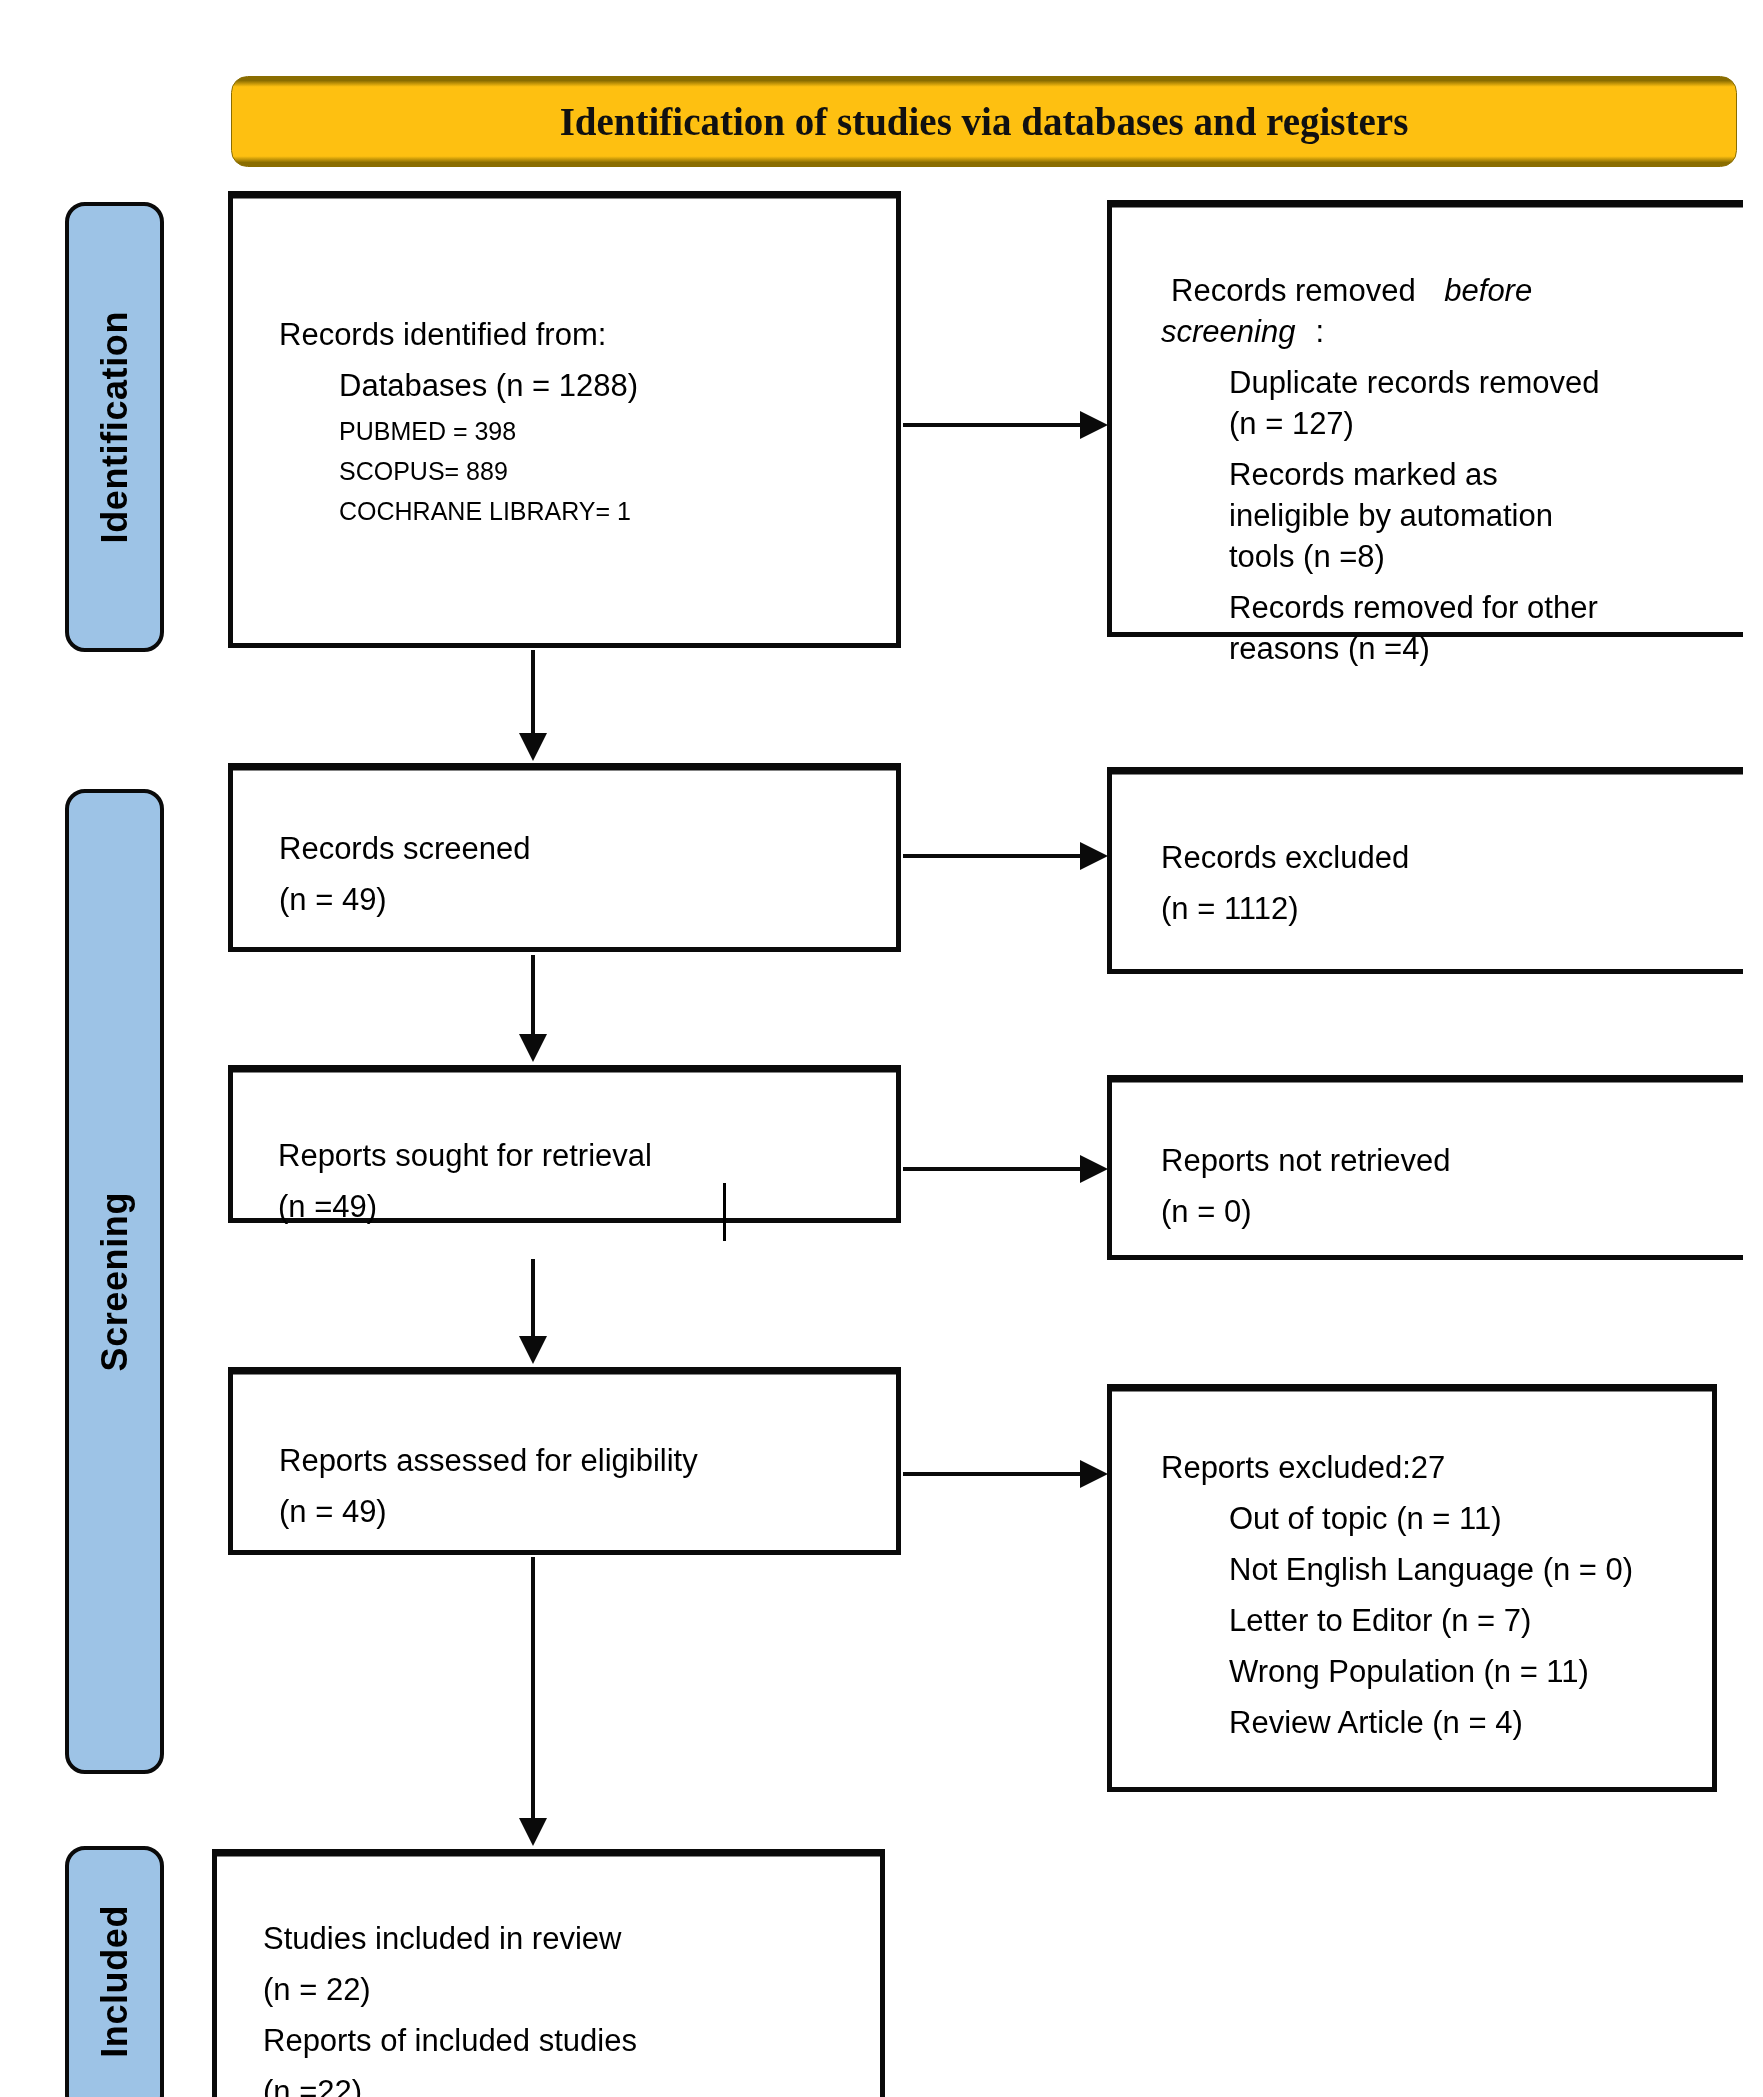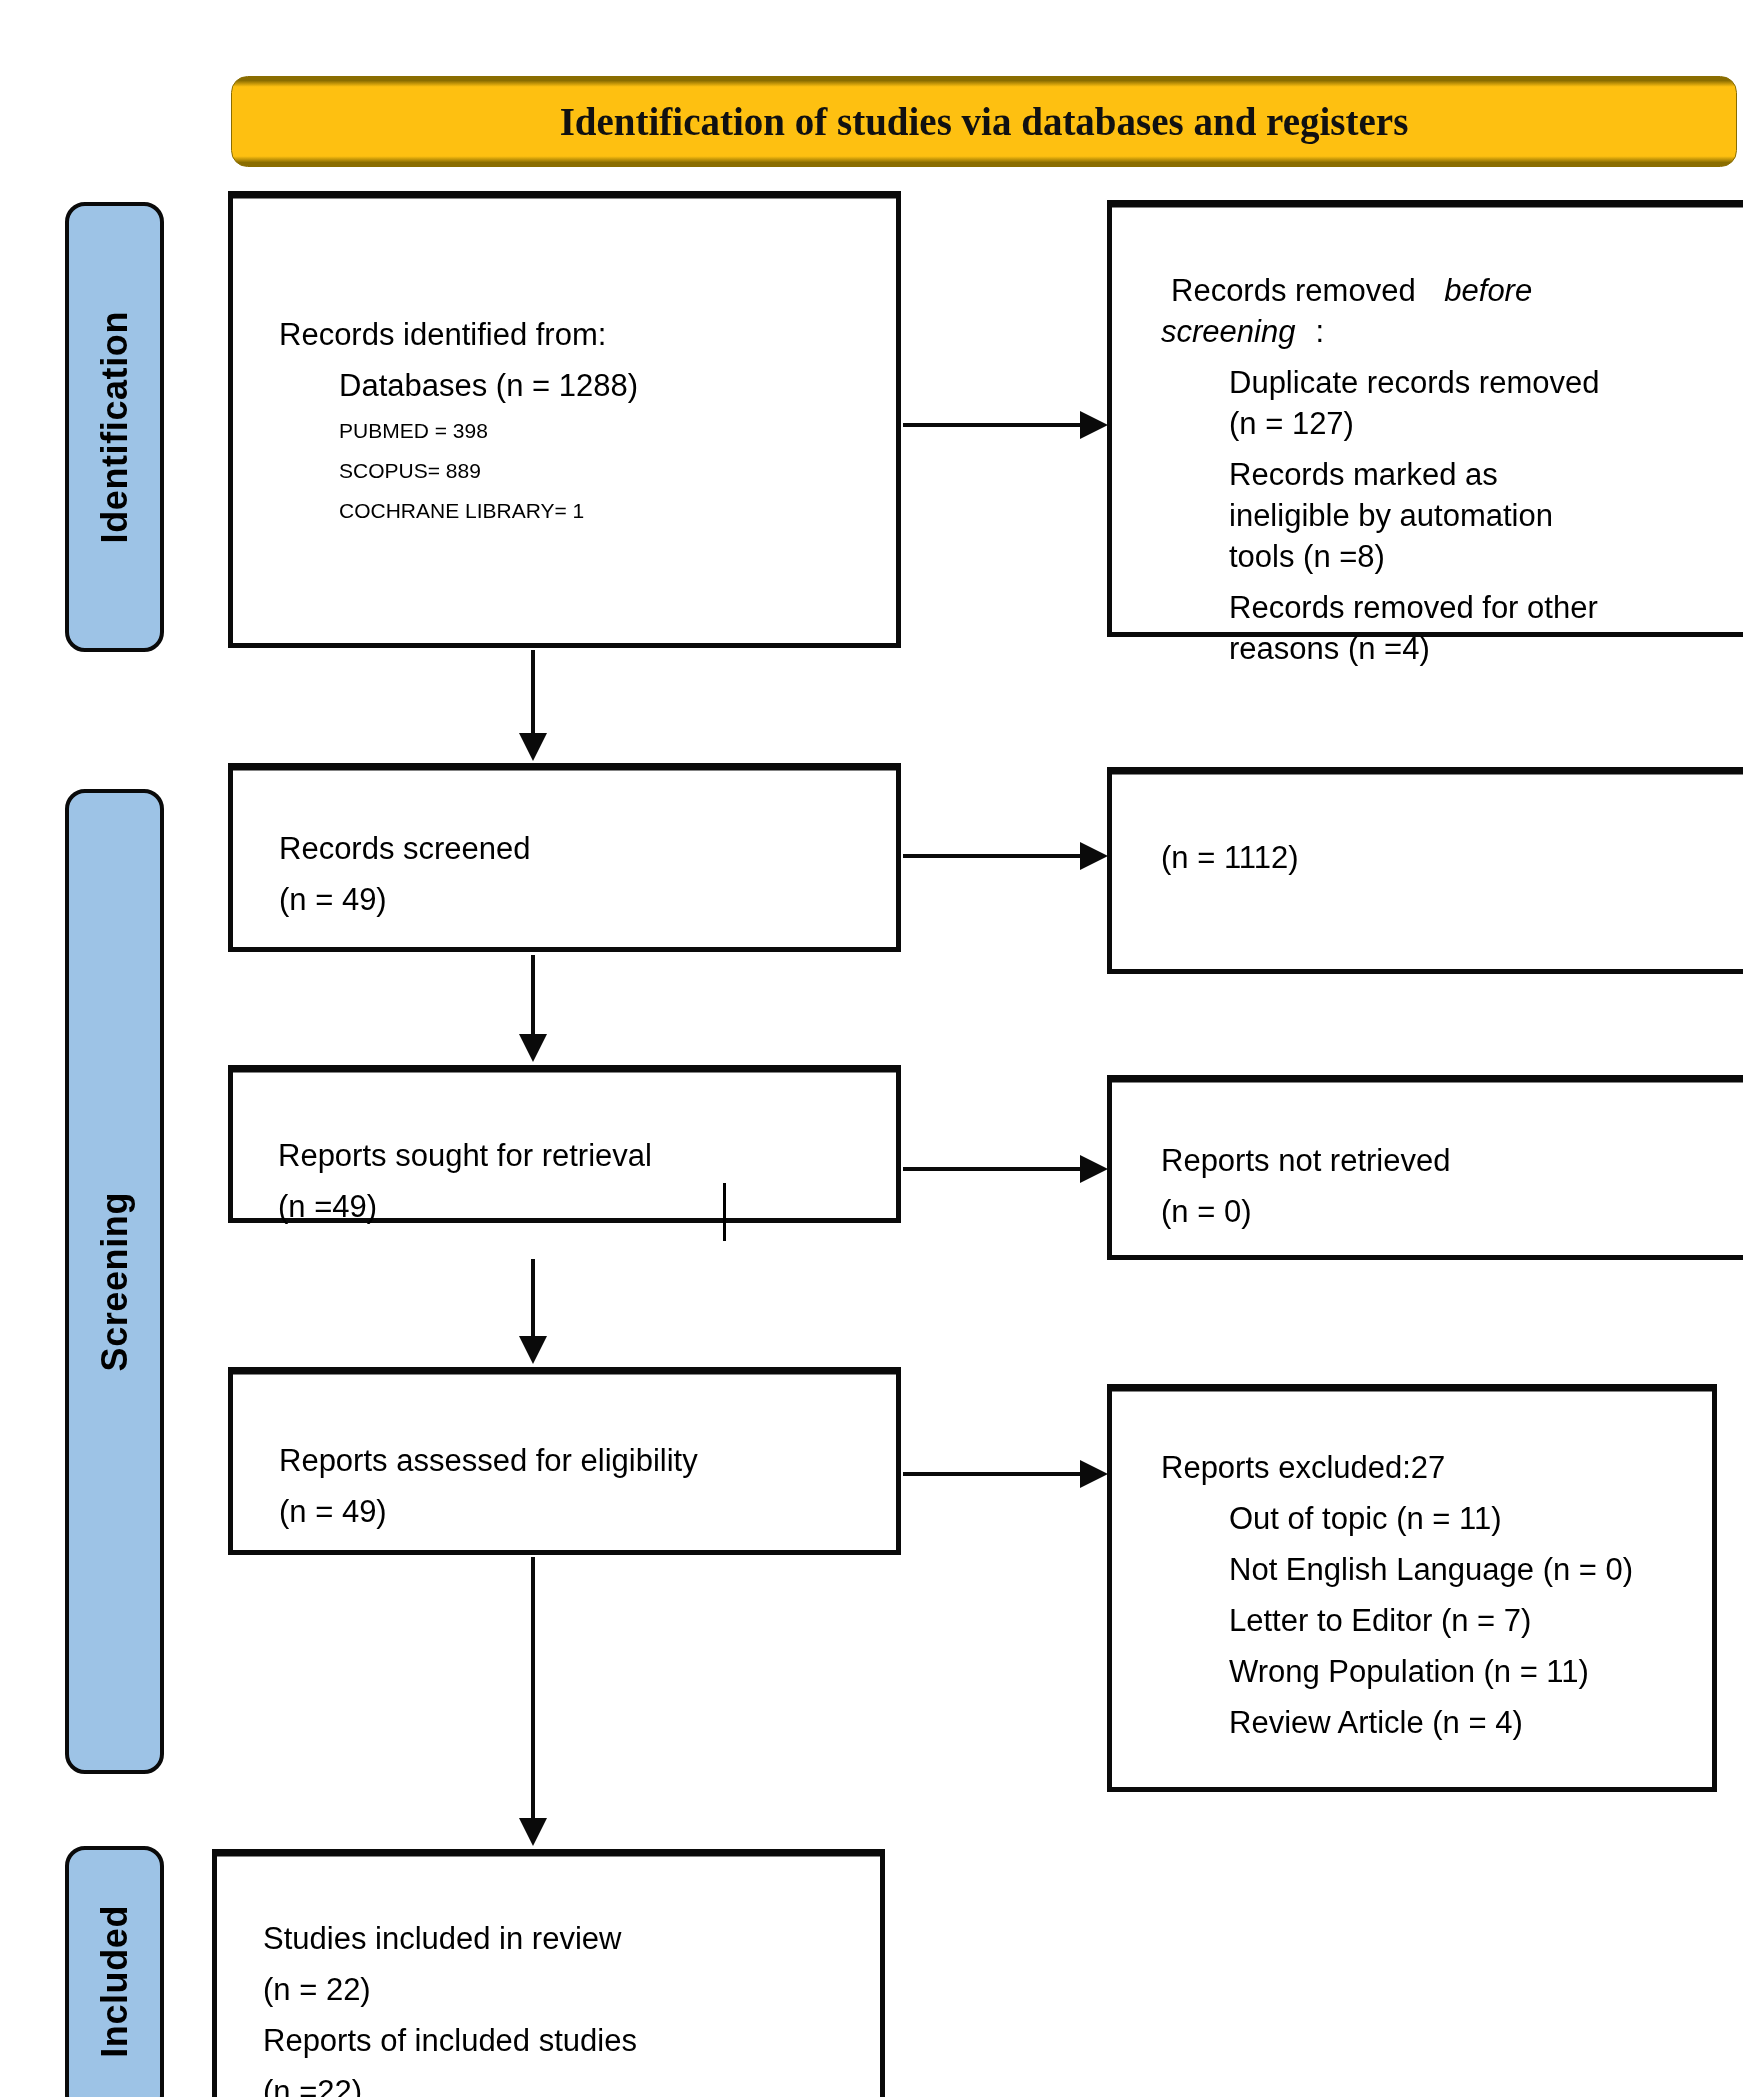--- a/index.html
+++ b/index.html
@@ -42,21 +42,21 @@
   #stage-screening{top:749px;height:985px;}
   #stage-included{top:1806px;height:270px;}
 
   
   .fbox{
     position:absolute;background:#ffffff;
     border:5px solid var(--ink);
     box-shadow:inset 0 2.5px 0 var(--ink);
     font-size:31px;line-height:41px;color:#000;
   }
-  .fbox .small{font-size:21px;line-height:30px;}
+  .fbox .small{font-size:25px;line-height:30px;}
   .ind1{padding-left:60px;}
   .ind2{padding-left:68px;}
   .lead-wrap{max-width:402px;}
   .item-wrap{max-width:439px;}
 
   #box-records-identified{left:188px;top:151px;width:673px;height:457px;padding:108px 25px 0 36px;}
   #box-records-removed{left:1067px;top:160px;width:670px;height:437px;padding:55px 19px 0 39px;}
   #box-records-screened{left:188px;top:723px;width:673px;height:189px;padding:50px 25px 0 36px;}
   #box-records-excluded{left:1067px;top:727px;width:670px;height:207px;padding:55px 19px 0 39px;}
   #box-reports-sought{left:188px;top:1025px;width:673px;height:158px;padding:55px 25px 0 35px;}
@@ -121,20 +121,21 @@
     <div class="ind2 item-wrap">Duplicate records removed (n = 127)</div>
     <div class="ind2 item-wrap">Records marked as ineligible by automation tools (n =8)</div>
     <div class="ind2 item-wrap">Records removed for other reasons (n =4)</div>
   </div>
 
   <div class="fbox" id="box-records-screened">
     <div>Records screened</div>
     <div>(n = 49)</div>
   </div>
   <div class="fbox" id="box-records-excluded">
+    <div>Records excluded</div>
     <div>(n = 1112)</div>
   </div>
 
   <div class="fbox" id="box-reports-sought">
     <div>Reports sought for retrieval</div>
     <div>(n =49)</div>
   </div>
   <div class="fbox" id="box-reports-not-retrieved">
     <div>Reports not retrieved</div>
     <div>(n = 0)</div>

